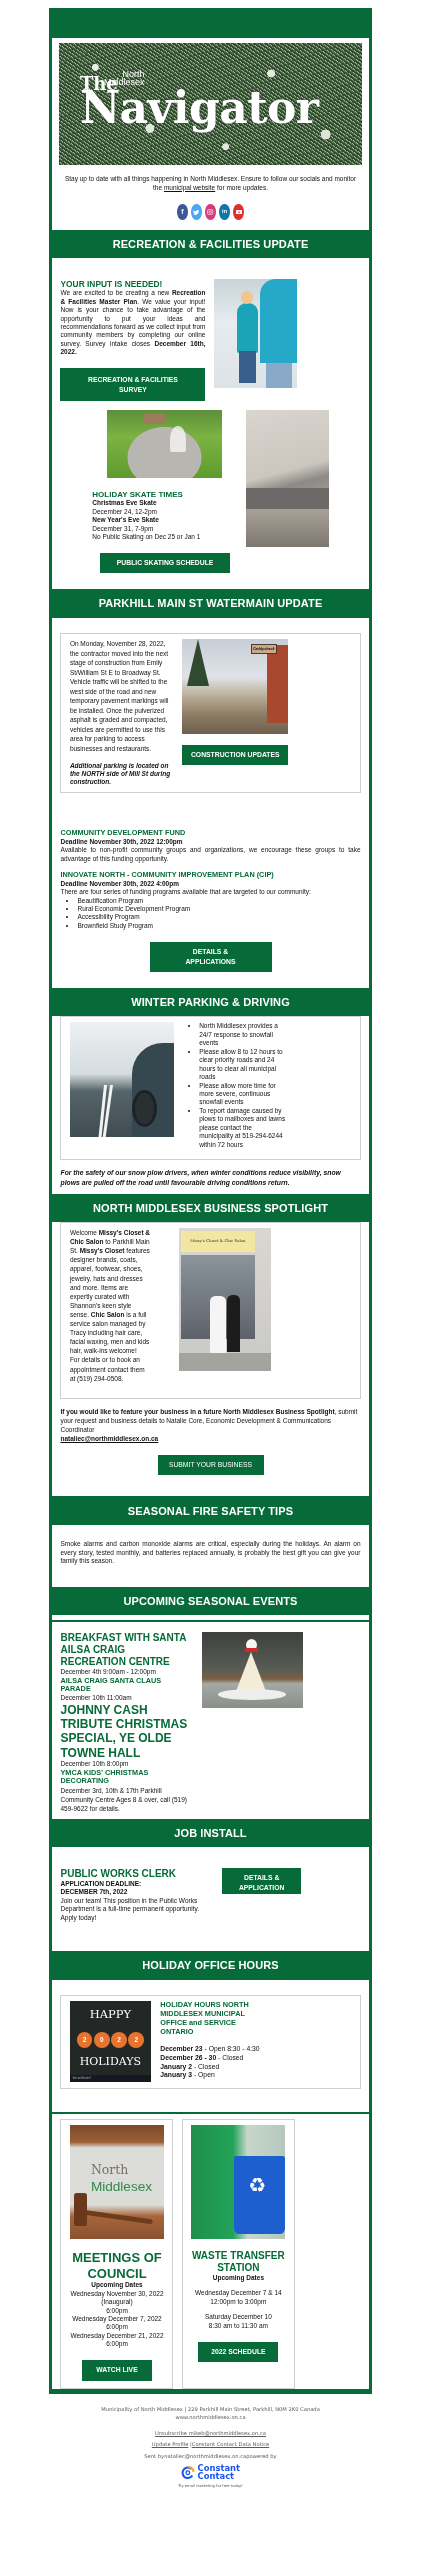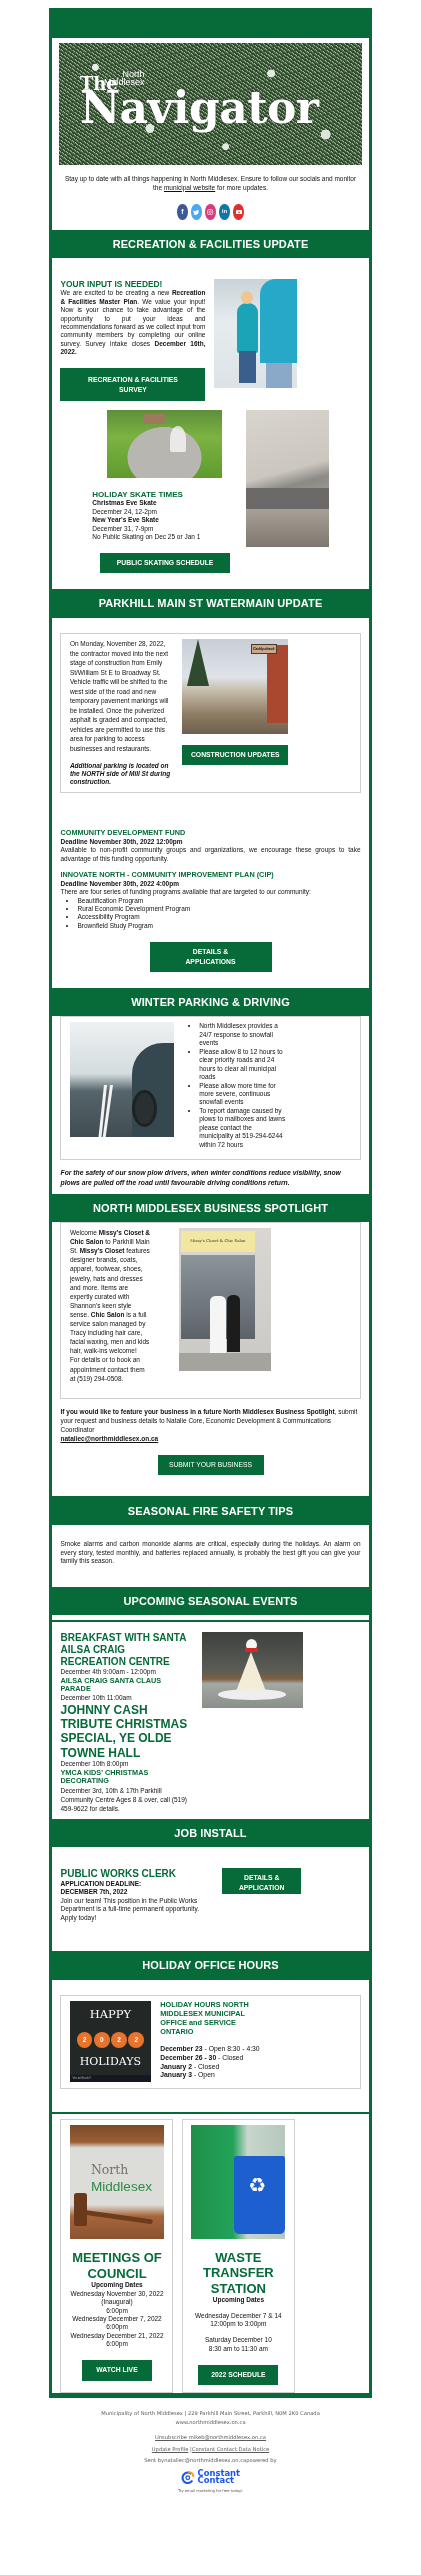--- a/index.html
+++ b/index.html
@@ -280,21 +280,21 @@
           <div>Wednesday December 21, 2022</div>
           <div>6:00pm</div>
         </div>
         <a class="btn" style="width:70px;margin:11.5px auto 0;padding:5.2px 4.2px;" href="#">WATCH LIVE</a>
       </div>
       <div class="bordered" style="width:113px;padding:5.2px 8.4px 7.3px;">
         <div class="img" style="width:94px;height:114px;background:linear-gradient(90deg,#1f8f4a 0%,#23a35a 45%,#c8d6cc 60%,#b5c8bd 100%);">
           <div style="position:absolute;left:43px;top:31px;width:51px;height:78px;background:#1e5fd0;border-radius:2.1px 2.1px 5.2px 5.2px;"></div>
           <div style="position:absolute;left:57px;top:50px;color:#fff;font-size:20px;line-height:1;">♻</div>
         </div>
-        <h3 style="font-size:13px;margin-top:10.4px;">WASTE TRANSFER STATION</h3>
+        <h3 style="font-size:10px;margin-top:10.4px;">WASTE TRANSFER STATION</h3>
         <div style="font-weight:bold;">Upcoming Dates</div>
         <div style="margin-top:7.3px;">
           <div>Wednesday December 7 &amp; 14</div>
           <div>12:00pm to 3:00pm</div>
         </div>
         <div style="margin-top:7.3px;">
           <div>Saturday December 10</div>
           <div>8:30 am to 11:30 am</div>
         </div>
         <a class="btn" style="width:80px;margin:11.5px auto 0;padding:5.2px 4.2px;" href="#">2022 SCHEDULE</a>

